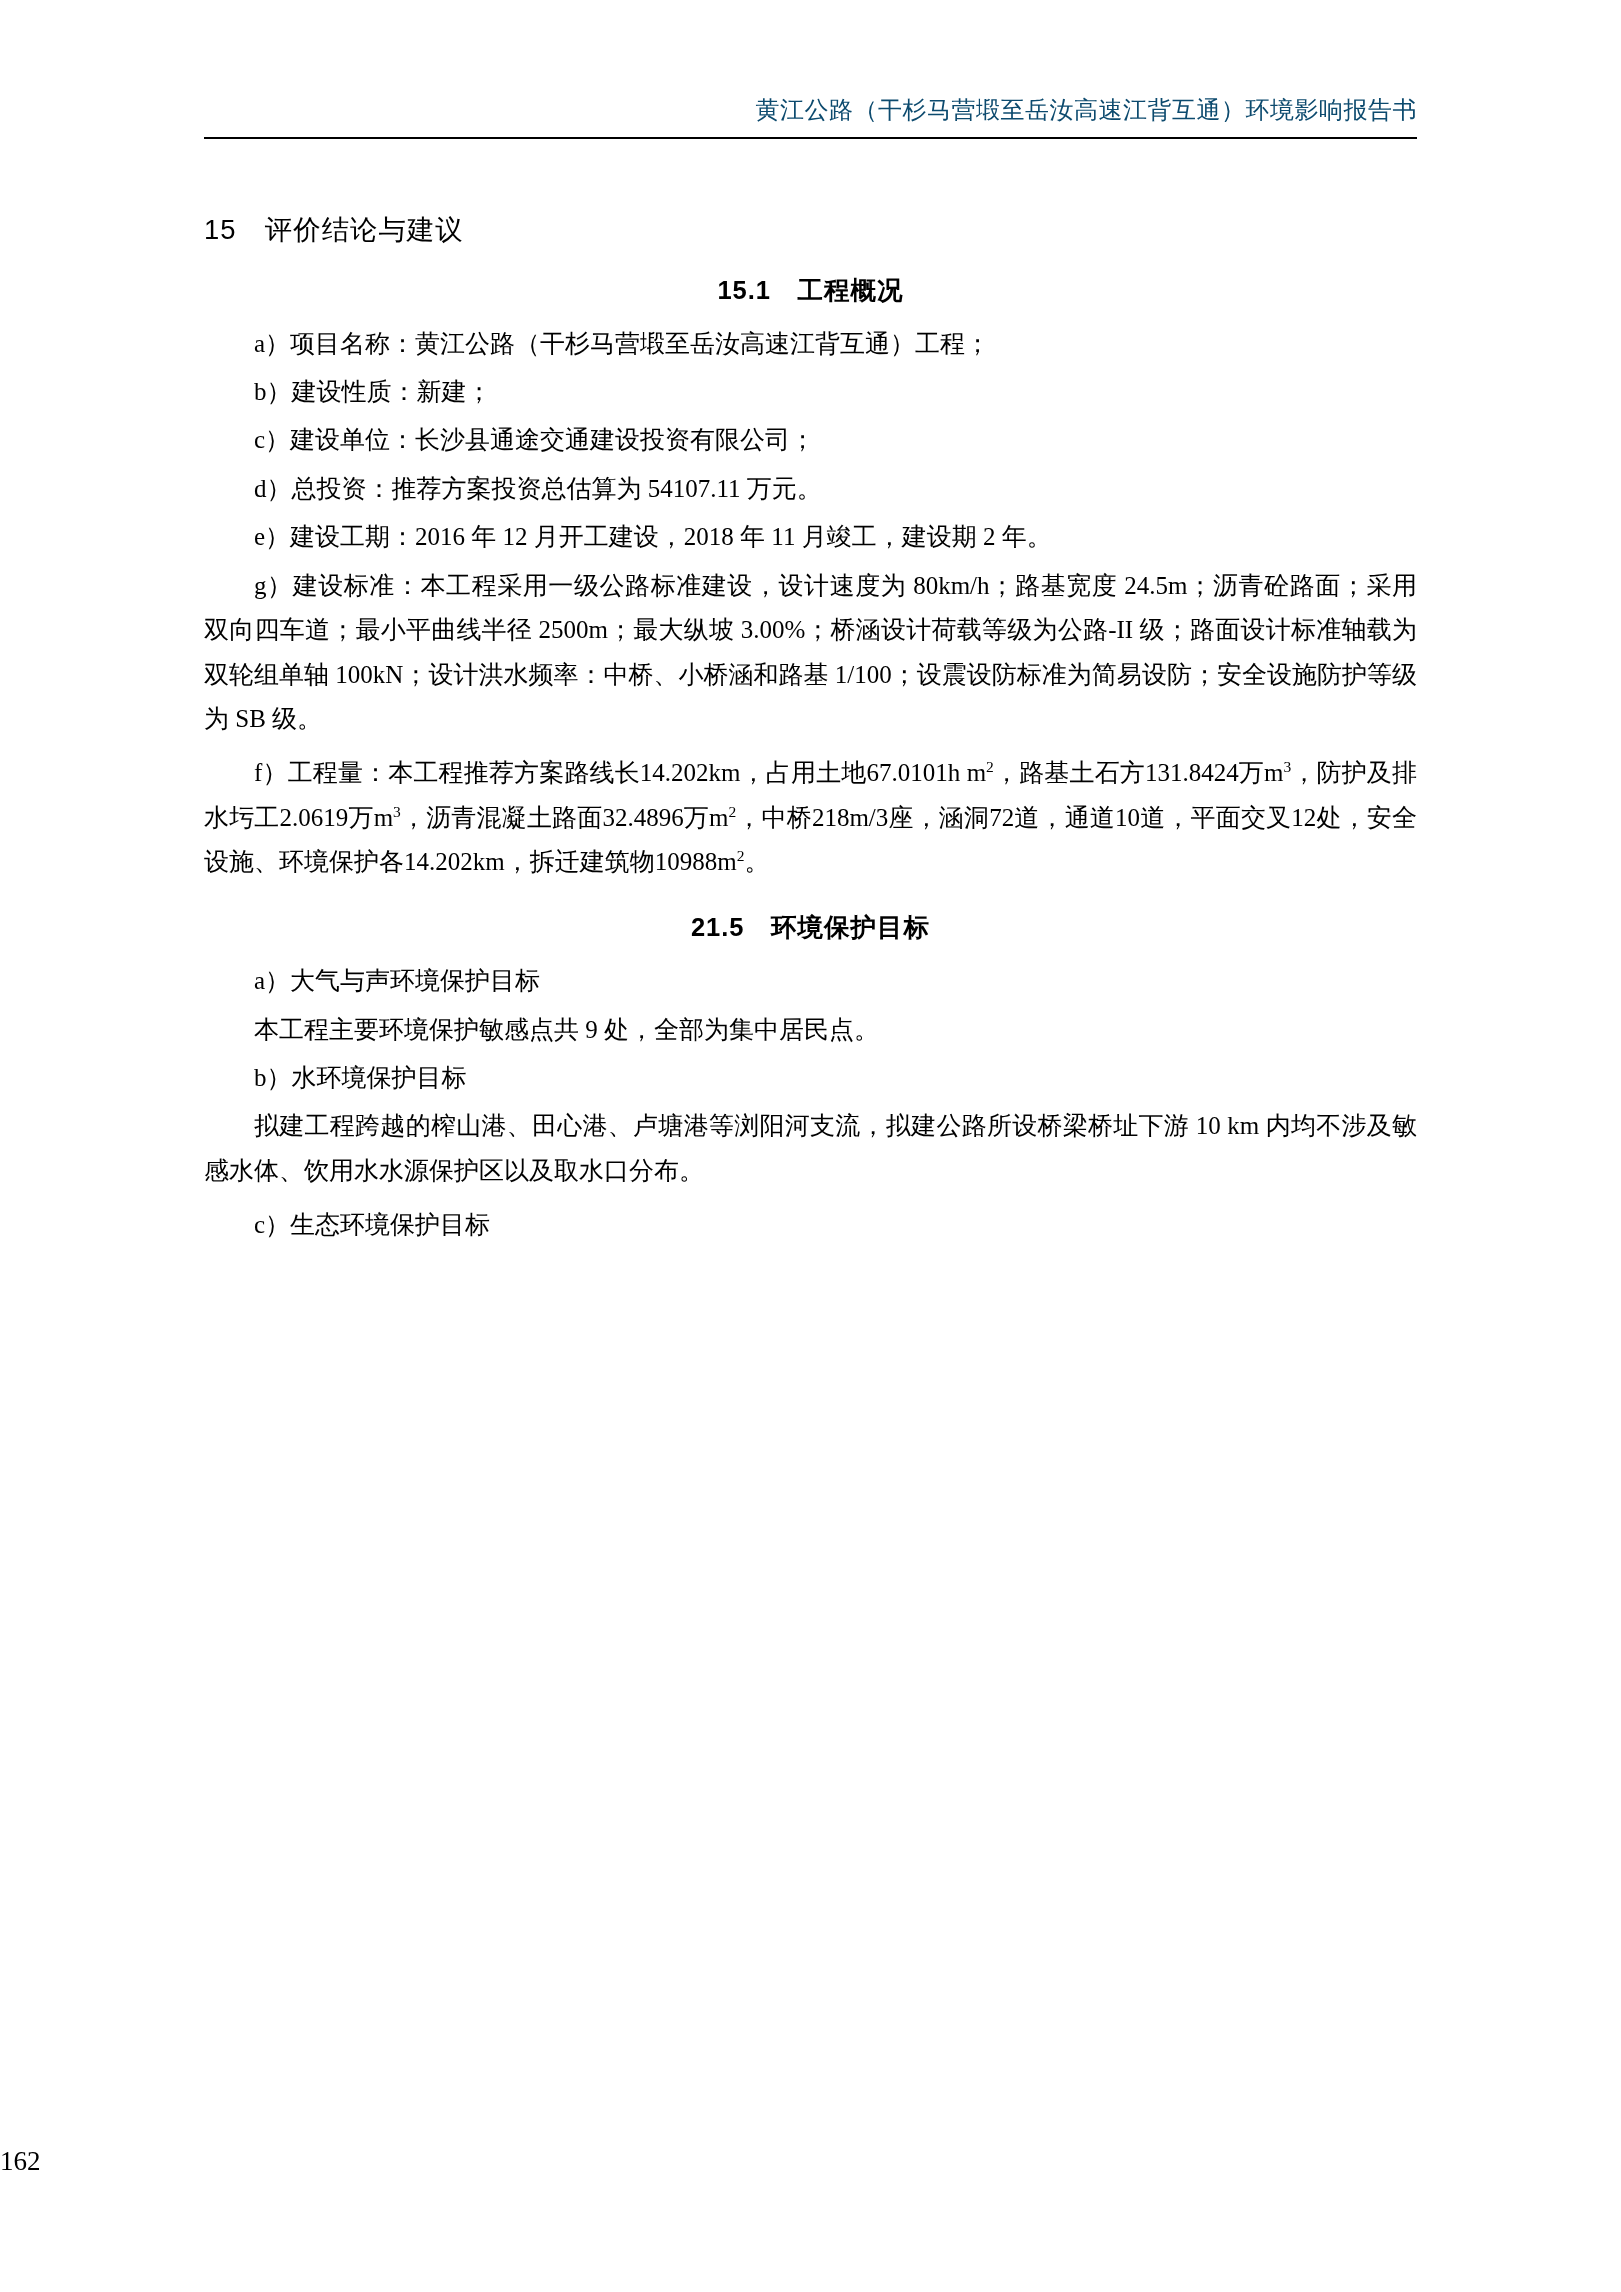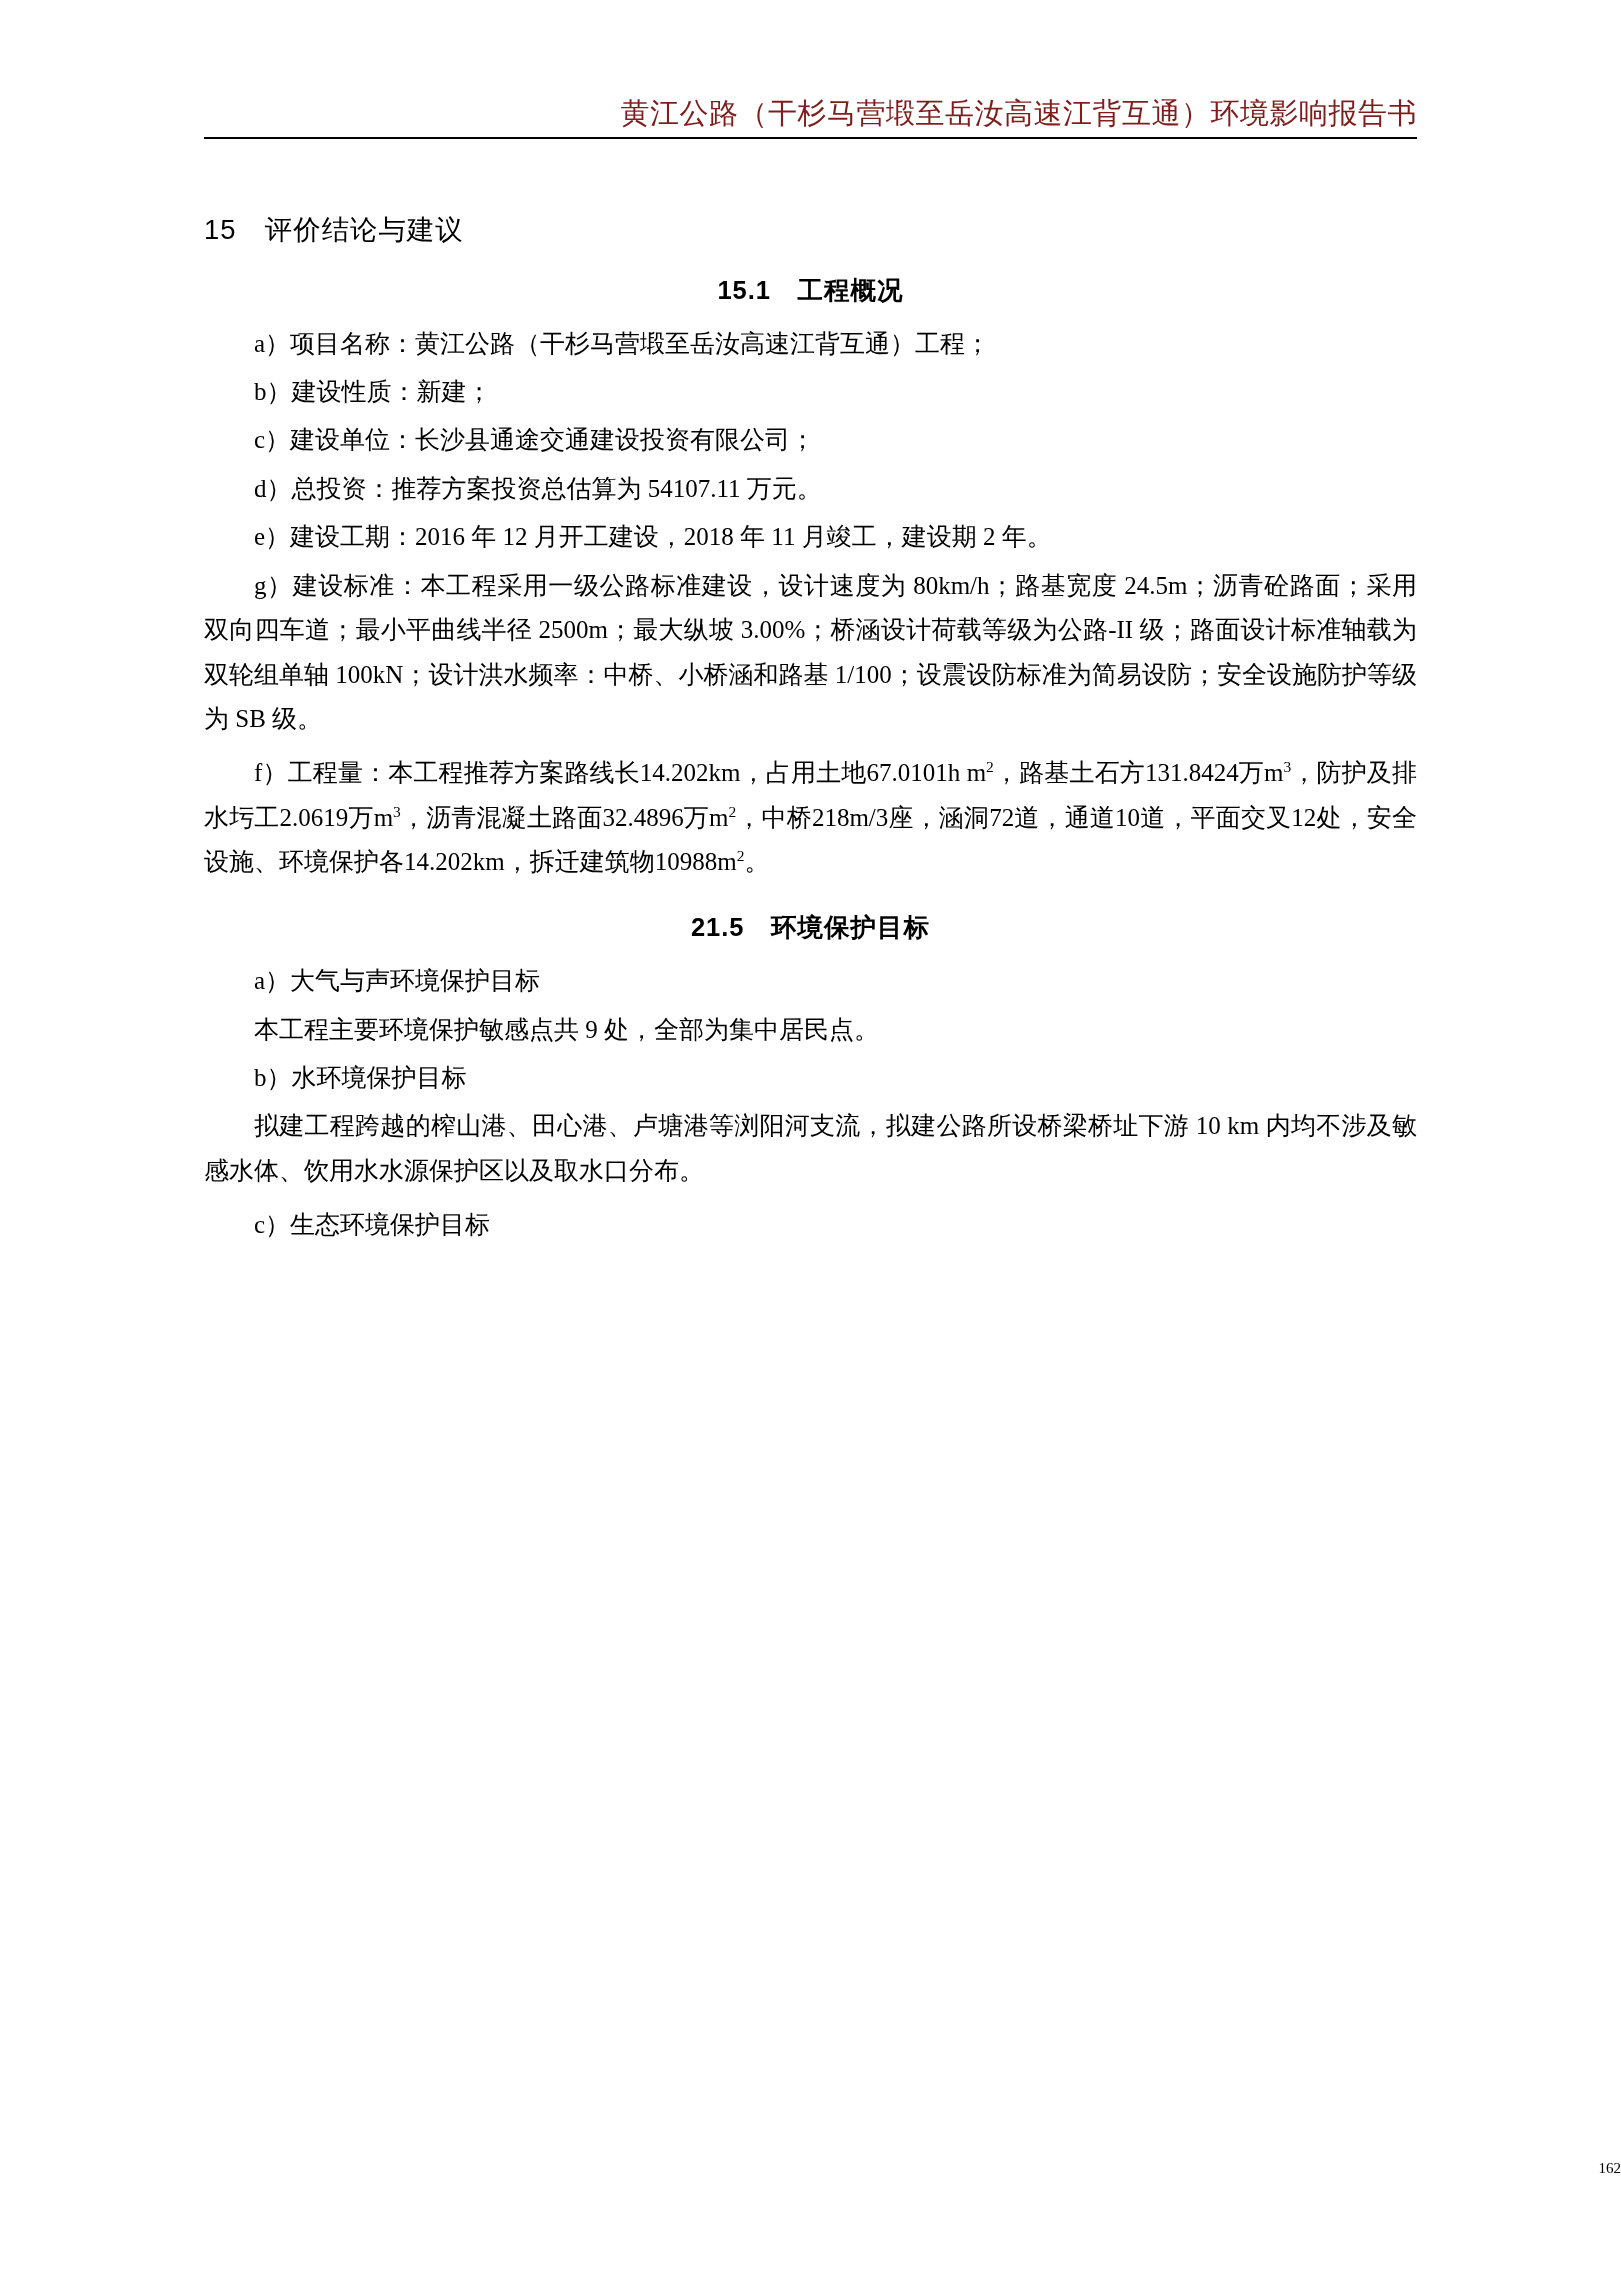--- a/index.html
+++ b/index.html
@@ -17,23 +17,23 @@
     color: #000000;
     box-sizing: border-box;
   }
   .header {
     position: absolute;
     top: 94px;
     left: 204px;
     right: 204px;
     text-align: right;
     font-family: "Liberation Serif", serif;
-    font-size: 29px;
+    font-size: 24px;
     letter-spacing: 0.5px;
-    color: #7f1d1d;
+    color: #0c4a6e;
   }
   .header-rule {
     position: absolute;
     top: 137px;
     left: 204px;
     right: 204px;
     border-bottom: 2px solid #000;
   }
   .content {
     position: absolute;
@@ -70,22 +70,22 @@
   sup {
     font-size: 0.62em;
     vertical-align: super;
     line-height: 0;
   }
   .pagenum {
     position: absolute;
     bottom: 116px;
     left: 0;
     right: 0;
-    text-align: right;
-    font-size: 15px;
+    text-align: left;
+    font-size: 27px;
     font-family: "Liberation Serif", serif;
   }
 </style>
 </head>
 <body>
 
 <div class="page">
 
   <div class="header">黄江公路（干杉马营塅至岳汝高速江背互通）环境影响报告书</div>
   <div class="header-rule"></div>

